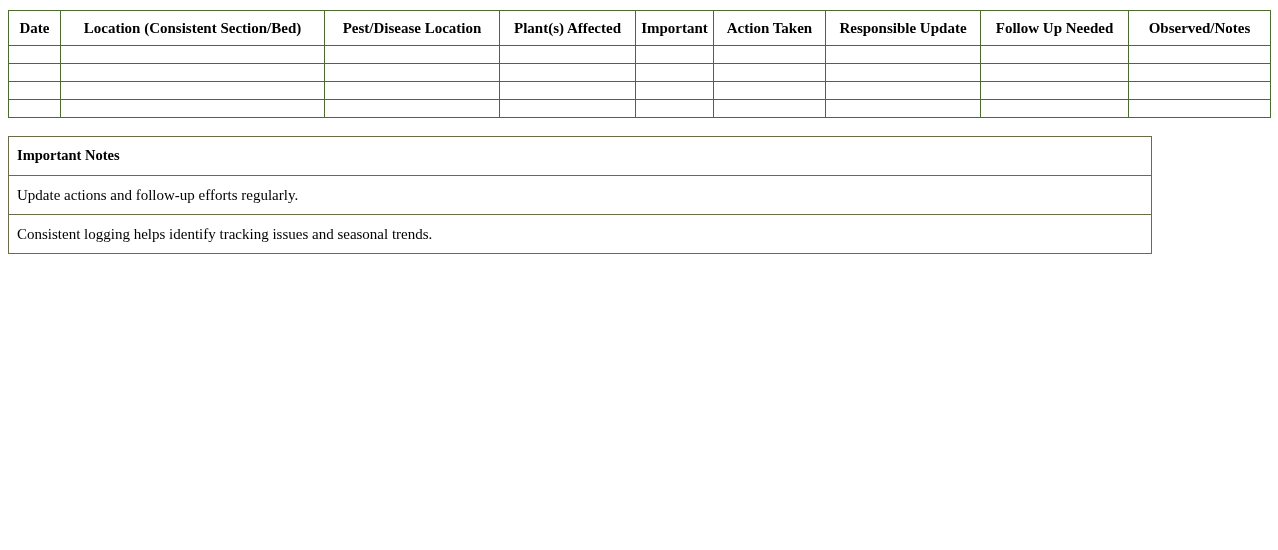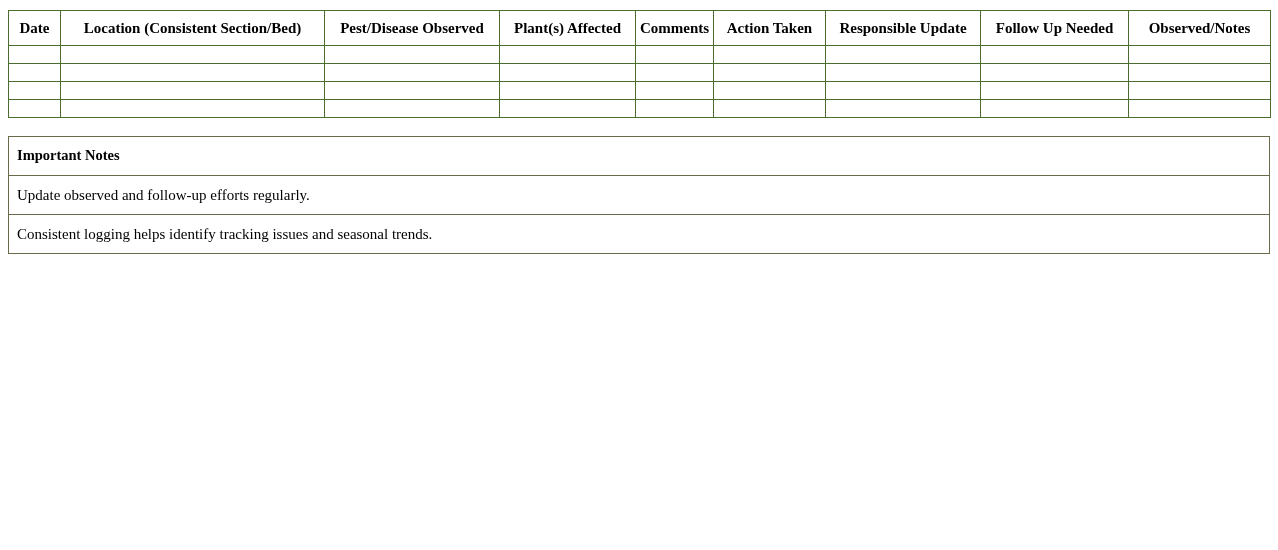--- a/index.html
+++ b/index.html
@@ -44,21 +44,21 @@
     margin-top: 28px;
   }
   .log-table tbody td {
     height: 17px;
     background: #ffffff;
   }
   .spacer {
     height: 18px;
   }
   .notes-table {
-    width: 1262px;
+    width: 1144px;
     border: 1px solid #6b6b4c;
   }
   .notes-table td {
     border: 1px solid #6b6b4c;
     padding: 5px 8px;
     font-size: 15px;
     line-height: 1.2;
     height: 28px;
     vertical-align: middle;
     background: #ffffff;
@@ -82,23 +82,23 @@
       <col style="width:78px">
       <col style="width:112px">
       <col style="width:155px">
       <col style="width:148px">
       <col style="width:142px">
     </colgroup>
     <thead>
       <tr>
         <th>Date</th>
         <th>Location (Consistent Section/Bed)</th>
-        <th>Pest/Disease Observed</th>
+        <th>Pest/Disease Location</th>
         <th>Plant(s) Affected</th>
-        <th>Comments</th>
+        <th>Important</th>
         <th>Action Taken</th>
         <th>Responsible Update</th>
         <th>Follow Up Needed</th>
         <th>Observed/Notes</th>
       </tr>
     </thead>
     <tbody>
       <tr>
         <td></td>
         <td></td>
@@ -147,21 +147,21 @@
   </table>
 
   <div class="spacer"></div>
 
   <table class="notes-table">
     <tbody>
       <tr>
         <td class="notes-head">Important Notes</td>
       </tr>
       <tr>
-        <td>Update observed and follow-up efforts regularly.</td>
+        <td>Update actions and follow-up efforts regularly.</td>
       </tr>
       <tr>
         <td>Consistent logging helps identify tracking issues and seasonal trends.</td>
       </tr>
     </tbody>
   </table>
 
 </div>
 
 </body></html>

